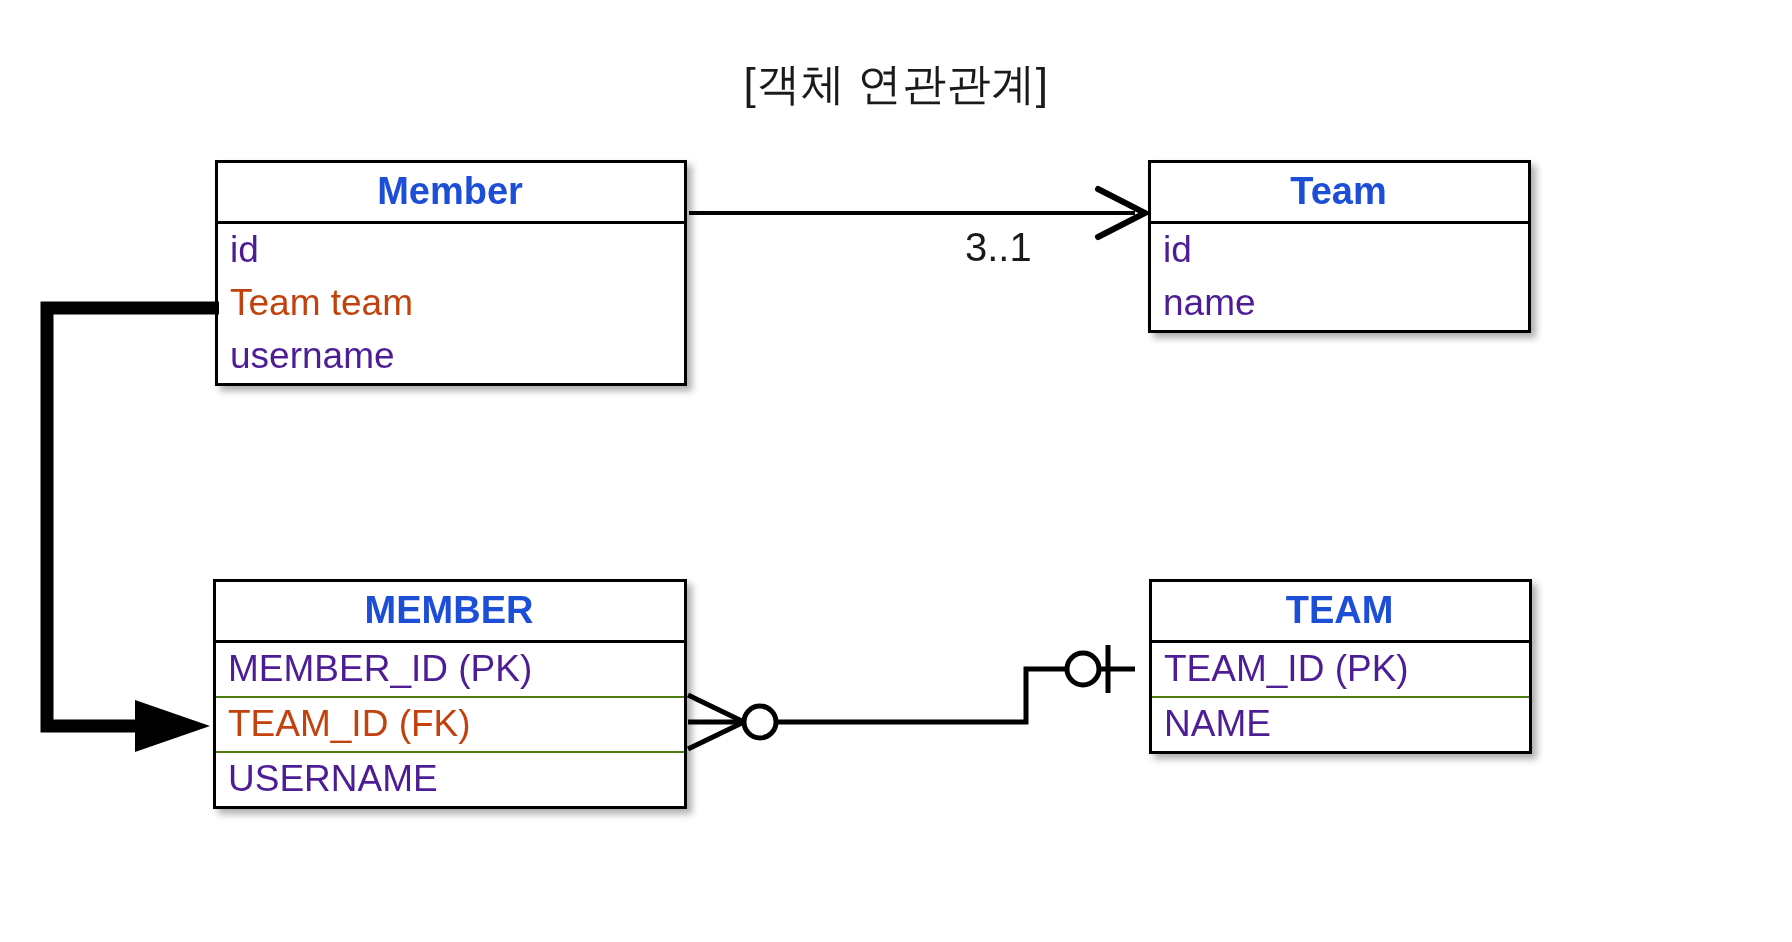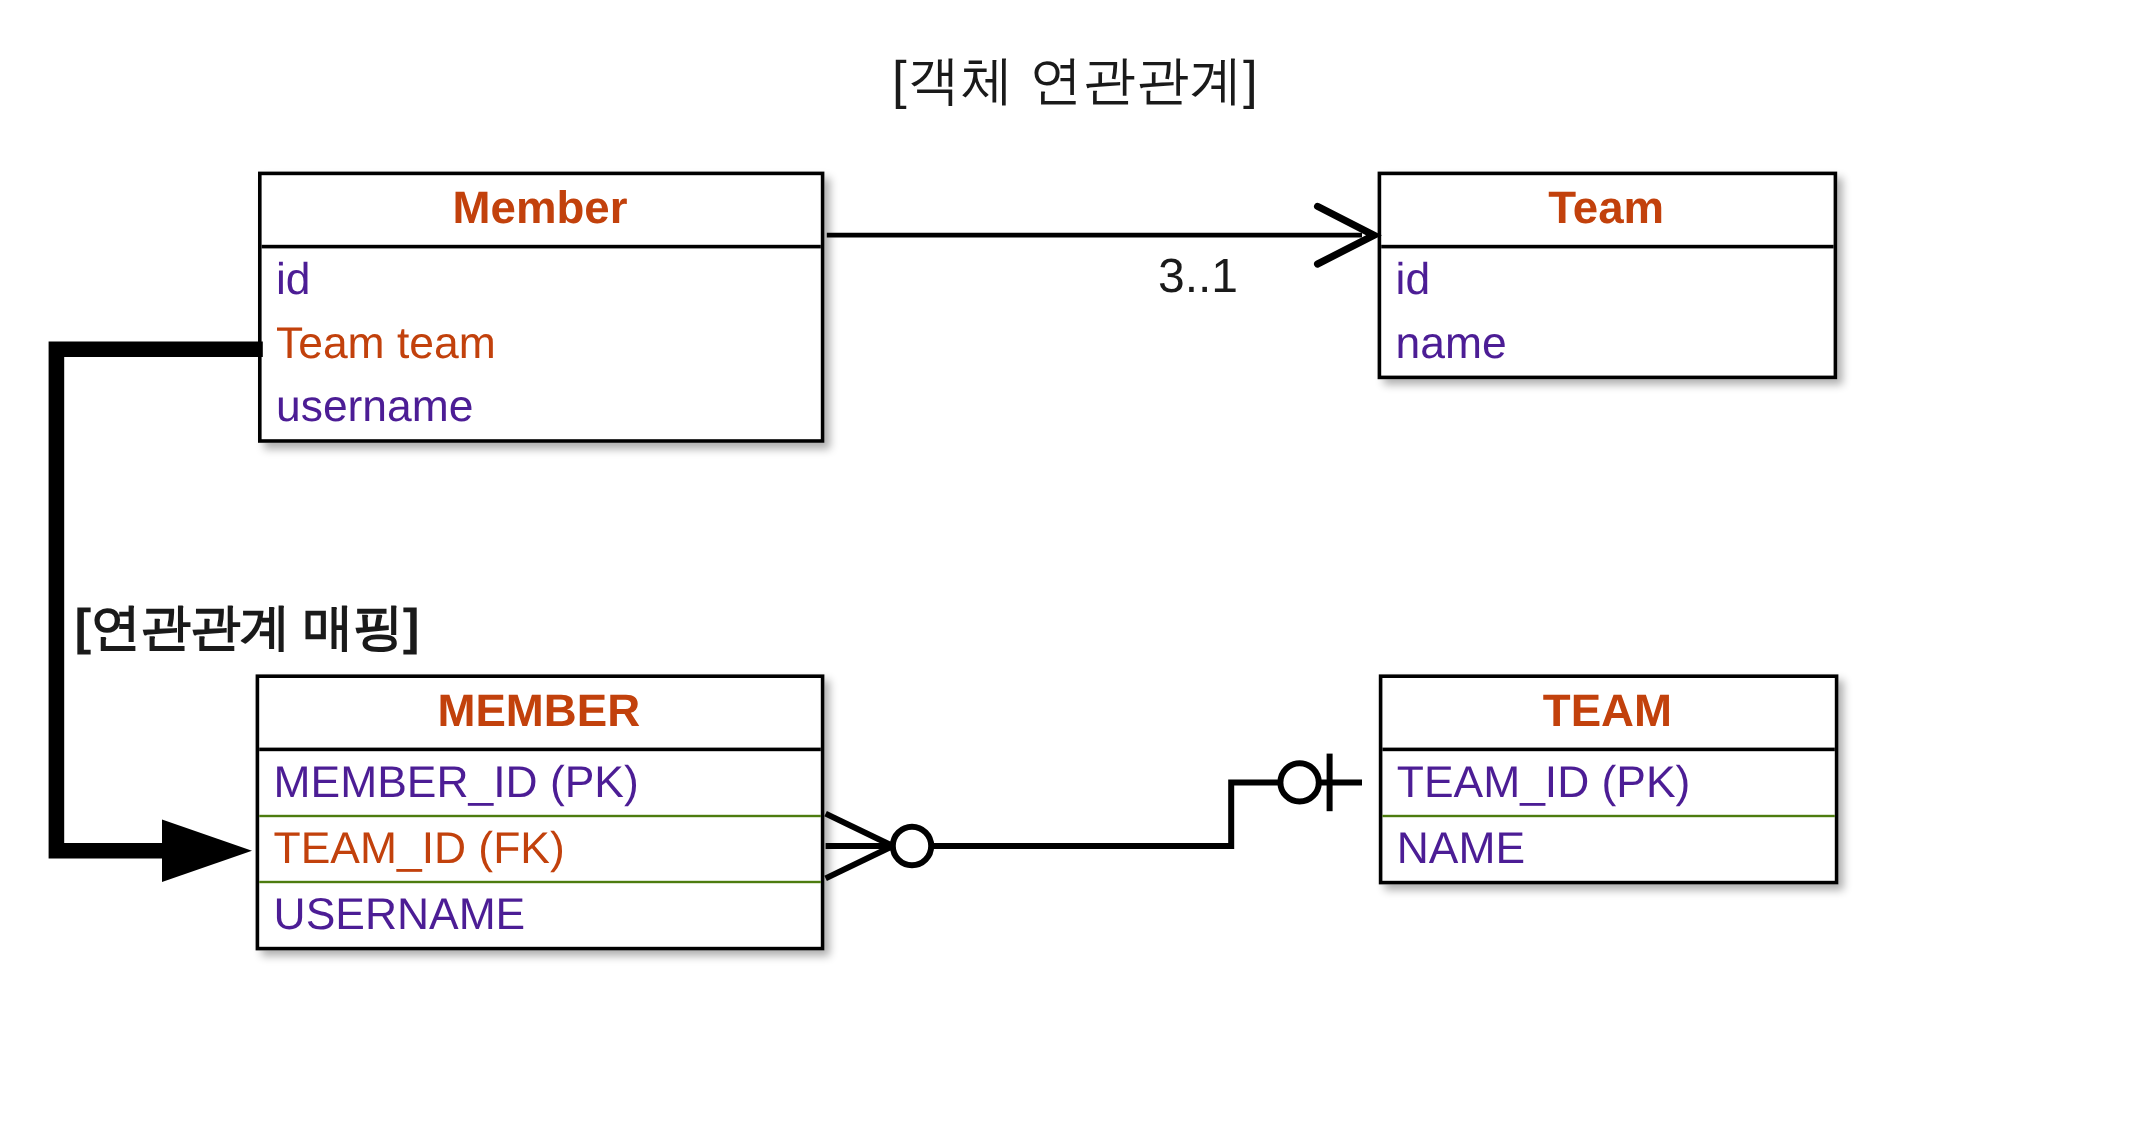--- a/index.html
+++ b/index.html
@@ -11,21 +11,21 @@
     width: 1792px;
     height: 942px;
     position: relative;
     overflow: hidden;
     font-family: "Liberation Sans", "DejaVu Sans", sans-serif;
     color: #000000;
   }
 
   .canvas {
     position: absolute;
-    left: 0; top: 0;
+    left: 0; top: 17px;
     width: 1792px;
     height: 892px;
   }
 
   
   .caption {
     position: absolute;
     white-space: nowrap;
     color: #1a1a1a;
     font-weight: 400;
@@ -55,21 +55,21 @@
     position: absolute;
     background: #ffffff;
     border: 3px solid #000000;
     box-sizing: border-box;
     box-shadow: 5px 5px 7px rgba(0,0,0,0.32);
   }
   .entity .e-title {
     text-align: center;
     font-size: 38px;
     font-weight: 700;
-    color: #c2410c;
+    color: #1d4ed8;
     line-height: 1.0;
     padding: 9px 6px 11px 4px;
     border-bottom: 3px solid #000000;
     white-space: nowrap;
     overflow: hidden;
   }
   .entity .e-body {
     padding: 0;
   }
   .entity .e-attr {
@@ -114,21 +114,20 @@
   #multiplicity-0-1 { left: 965px; top: 208px; }
 </style>
 </head>
 <body>
 
 <div class="canvas">
 
   <div class="caption" id="caption-object">[객체 연관관계]</div>
 
 
-  <div class="caption" id="caption-mapping">[연관관계 매핑]</div>
 
   <div class="entity" id="entity-member-class">
     <div class="e-title">Member</div>
     <div class="e-body">
       <div class="e-attr">id</div>
       <div class="e-attr strong">Team team</div>
       <div class="e-attr">username</div>
     </div>
   </div>
 

